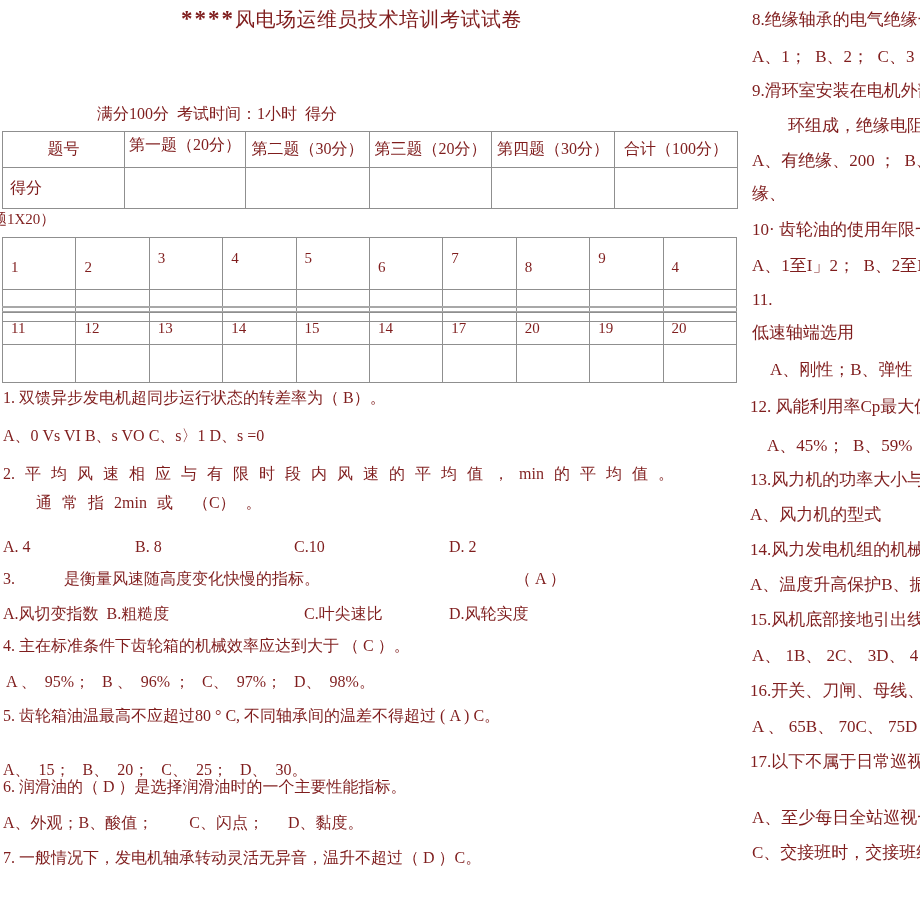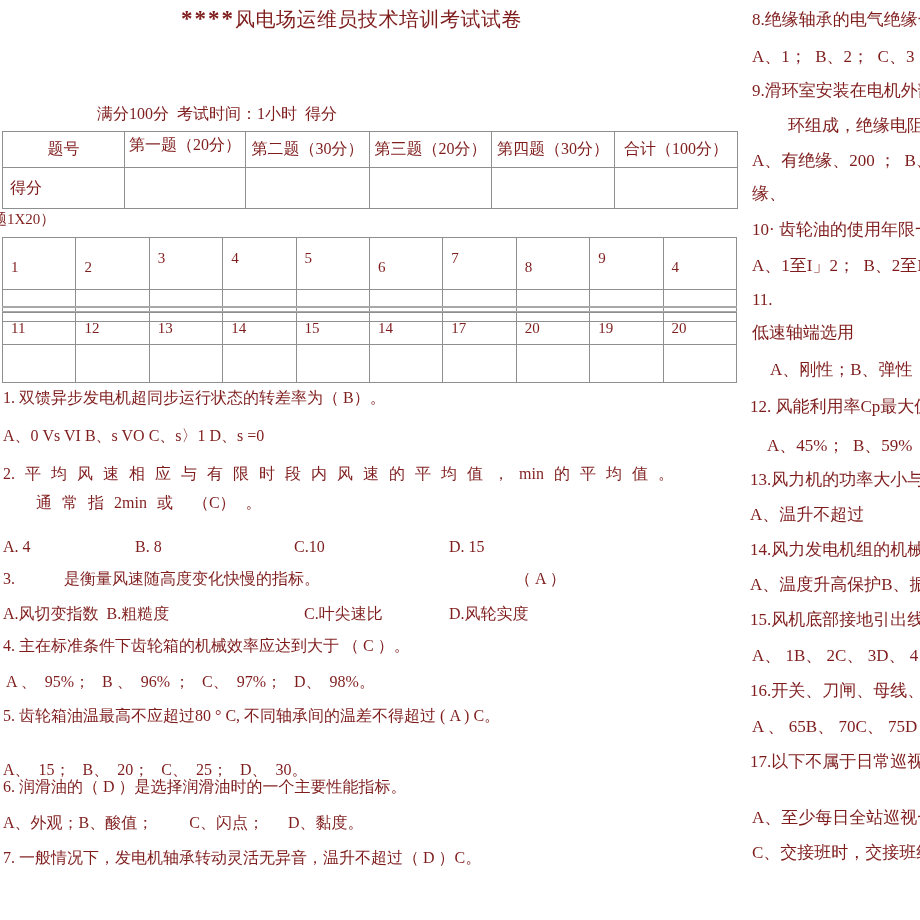--- a/index.html
+++ b/index.html
@@ -134,21 +134,21 @@
     </table>
 
   <div class="abs ql" style="left:3px;top:388px;">1. 双馈异步发电机超同步运行状态的转差率为（ B）。</div>
   <div class="abs ql" style="left:3px;top:426px;">A、0 Vs VI B、s VO C、s〉1 D、s =0</div>
 
   <div class="abs ql sp2" style="left:3px;top:464px;">2. 平 均 风 速 相 应 与 有 限 时 段 内 风 速 的 平 均 值 ， min 的 平 均 值 。</div>
   <div class="abs ql sp2" style="left:36px;top:493px;">通 常 指 2min 或  （C） 。</div>
   <div class="abs ql" style="left:3px;top:537px;">A. 4</div>
   <div class="abs ql" style="left:135px;top:537px;">B. 8</div>
   <div class="abs ql" style="left:294px;top:537px;">C.10</div>
-  <div class="abs ql" style="left:449px;top:537px;">D. 15</div>
+  <div class="abs ql" style="left:449px;top:537px;">D. 2</div>
 
   <div class="abs ql" style="left:3px;top:569px;">3.</div>
   <div class="abs ql" style="left:64px;top:569px;">是衡量风速随高度变化快慢的指标。</div>
   <div class="abs ql" style="left:515px;top:569px;">（ A ）</div>
   <div class="abs ql" style="left:3px;top:604px;">A.风切变指数  B.粗糙度</div>
   <div class="abs ql" style="left:304px;top:604px;">C.叶尖速比</div>
   <div class="abs ql" style="left:449px;top:604px;">D.风轮实度</div>
 
   <div class="abs ql" style="left:3px;top:636px;">4. 主在标准条件下齿轮箱的机械效率应达到大于 （ C ）。</div>
   <div class="abs ql" style="left:6px;top:672px;">A 、  95%；   B 、  96% ；   C、  97%；   D、  98%。</div>
@@ -168,21 +168,21 @@
   <div class="abs rl" style="left:752px;top:151px;">A、有绝缘、200 ；  B、无</div>
   <div class="abs rl" style="left:752px;top:184px;">缘、</div>
   <div class="abs rl" style="left:752px;top:220px;">10· 齿轮油的使用年限一</div>
   <div class="abs rl" style="left:752px;top:256px;">A、1至I」2；  B、2至I」</div>
   <div class="abs rl" style="left:752px;top:290px;">11.</div>
   <div class="abs rl" style="left:752px;top:323px;">低速轴端选用</div>
   <div class="abs rl" style="left:770px;top:360px;">A、刚性；B、弹性；</div>
   <div class="abs rl" style="left:750px;top:397px;">12. 风能利用率Cp最大值</div>
   <div class="abs rl" style="left:767px;top:436px;">A、45%；  B、59%；</div>
   <div class="abs rl" style="left:750px;top:470px;">13.风力机的功率大小与</div>
-  <div class="abs rl" style="left:750px;top:505px;">A、温升不超过</div>
+  <div class="abs rl" style="left:750px;top:505px;">A、风力机的型式</div>
   <div class="abs rl" style="left:750px;top:540px;">14.风力发电机组的机械保</div>
   <div class="abs rl" style="left:750px;top:575px;">A、温度升高保护B、振动</div>
   <div class="abs rl" style="left:750px;top:610px;">15.风机底部接地引出线与</div>
   <div class="abs rl" style="left:752px;top:646px;">A、 1B、 2C、 3D、 4</div>
   <div class="abs rl" style="left:750px;top:681px;">16.开关、刀闸、母线、电</div>
   <div class="abs rl" style="left:752px;top:717px;">A 、 65B、 70C、 75D－</div>
   <div class="abs rl" style="left:750px;top:752px;">17.以下不属于日常巡视的</div>
   <div class="abs rl" style="left:752px;top:808px;">A、至少每日全站巡视一</div>
   <div class="abs rl" style="left:752px;top:843px;">C、交接班时，交接班组</div>
 

